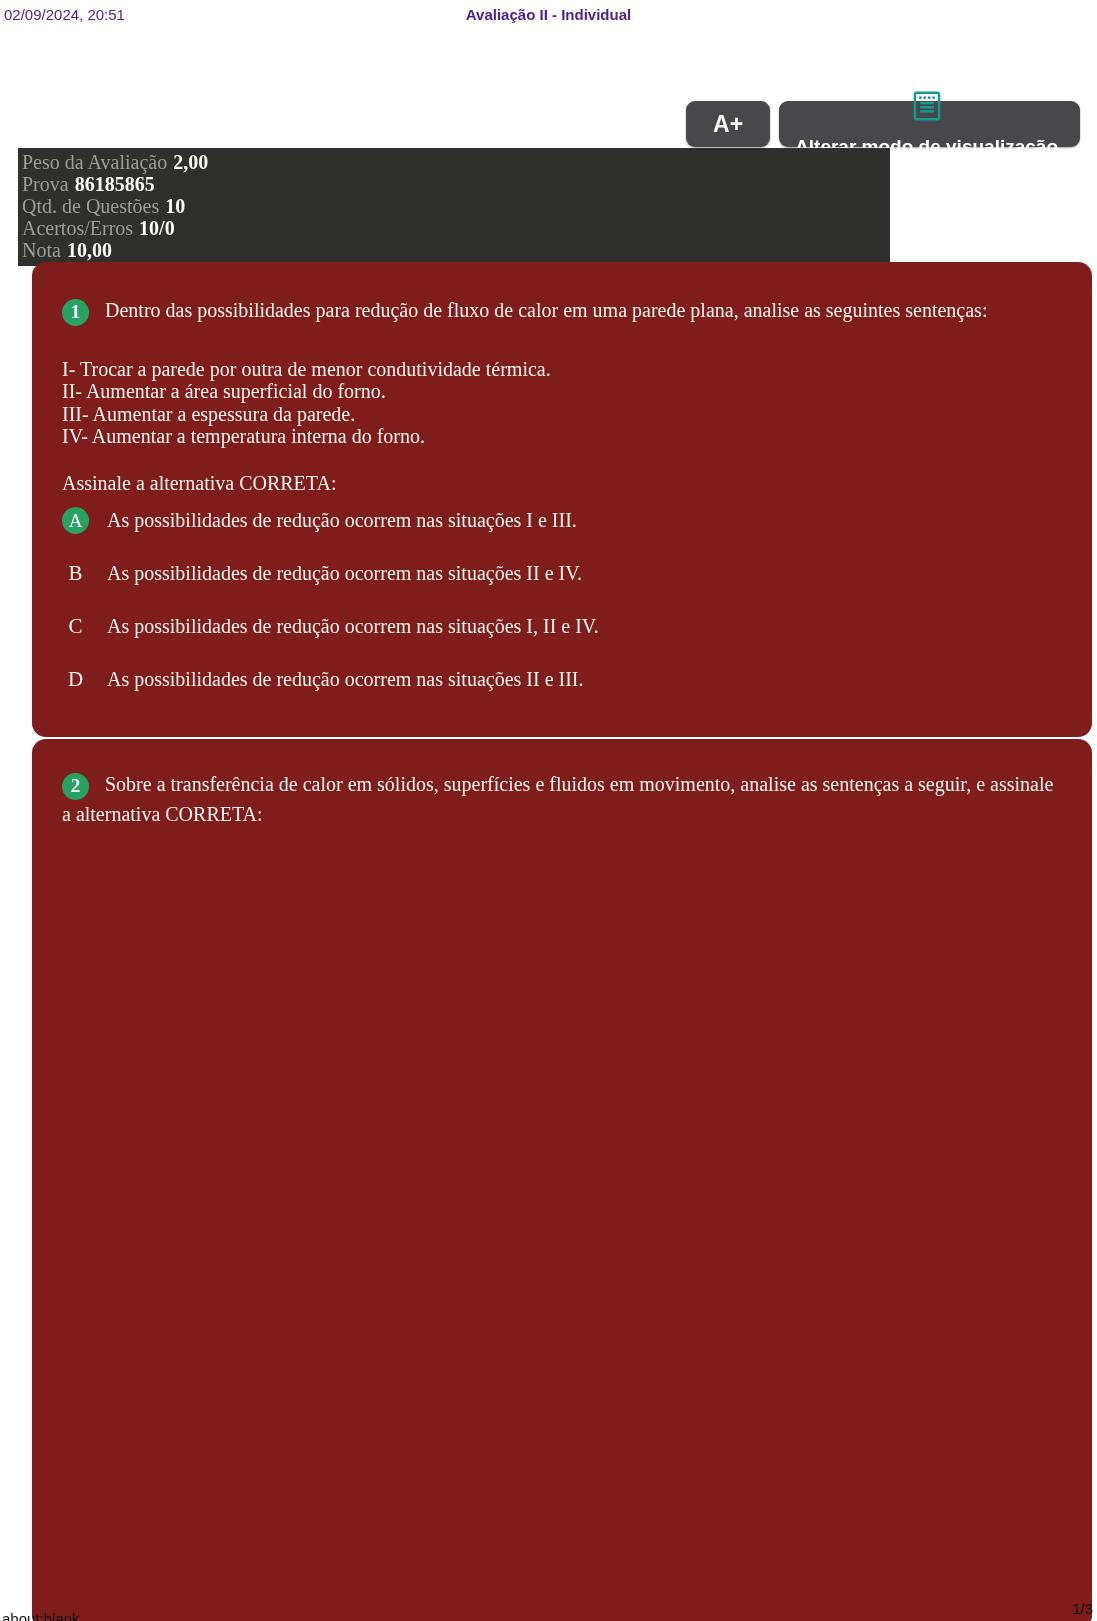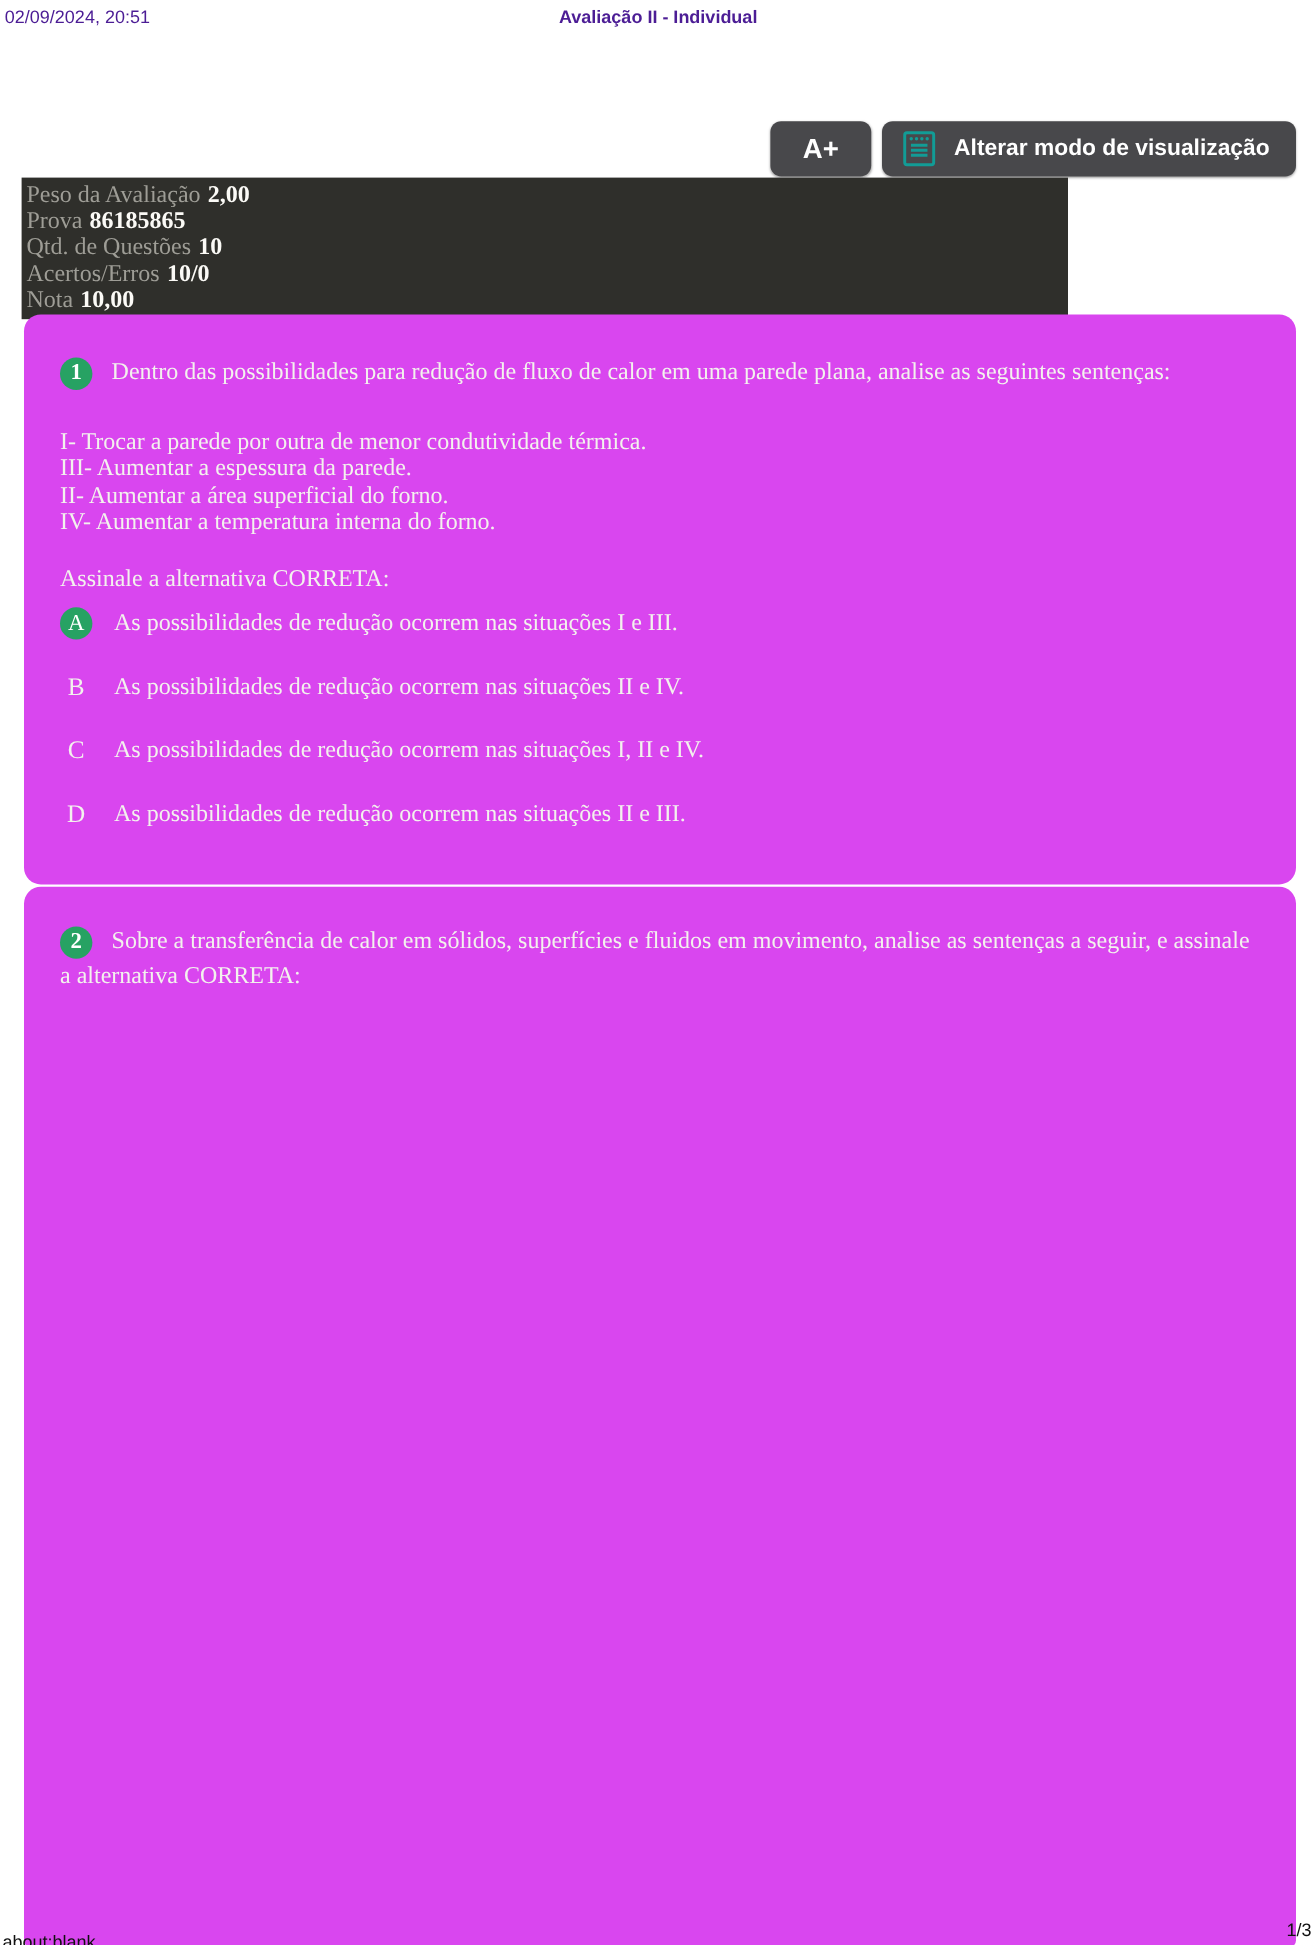--- a/index.html
+++ b/index.html
@@ -20,37 +20,37 @@
 
   
   .toolbar { position: absolute; top: 101px; right: 17px; display: flex; gap: 9px; }
   .btn {
     background: #48484b; color: #fff; border: none; border-radius: 9px;
     height: 46px; display: flex; align-items: center; justify-content: center;
     font-family: "Liberation Sans", sans-serif; font-weight: bold; cursor: pointer;
     box-shadow: 0 1px 2px rgba(0,0,0,.35);
   }
   .btn-aplus { width: 84px; font-size: 23px; }
-  .btn-view  { padding: 0 22px 0 16px; font-size: 19px; gap: 14px; }
+  .btn-view  { padding: 0 22px 0 16px; font-size: 19px; gap: 14px; flex-direction: column; }
   .view-icon svg { display: block; }
 
   
   .summary {
     position: absolute; left: 18px; top: 148px; width: 872px;
     background: #2f2f2b; padding: 3px 6px 5px 4px;
     font-family: "Liberation Serif", serif; font-size: 20px; line-height: 22px;
     color: #9e9d96;
   }
   .summary-row { white-space: nowrap; }
   .summary-val { color: #fbfaf6; font-weight: bold; margin-left: 6px; }
 
   
   .card {
-    position: absolute; left: 20px; width: 1060px;
-    background: #d946ef; color: #f3f2ed;
+    position: absolute; left: 32px; width: 1060px;
+    background: #7f1d1d; color: #f3f2ed;
     font-family: "Liberation Serif", serif; font-size: 20px;
   }
   .card1 { top: 262px; height: 475px; border-radius: 14px; padding: 34px 30px 0 30px; }
   .card2 { top: 739px; height: 884px; border-radius: 14px 14px 6px 6px; padding: 31px 30px 0 30px; }
 
   .q-head { line-height: 28px; }
   .q-badge {
     display: inline-flex; width: 27px; height: 27px; border-radius: 50%;
     background: #27a263; color: #fff; align-items: center; justify-content: center;
     font-size: 19px; font-weight: bold; vertical-align: middle; margin-right: 16px;
@@ -119,22 +119,22 @@
     <span>Nota</span><span class="summary-val">10,00</span>
   </div>
 </div>
 
 <div class="card card1">
   <div class="q-head">
     <span class="q-badge">1</span><span class="q-text">Dentro das possibilidades para redução de fluxo de calor em uma parede plana, analise as seguintes sentenças:</span>
   </div>
   <div class="statements">
     <div>I- Trocar a parede por outra de menor condutividade térmica.</div>
+    <div>II- Aumentar a área superficial do forno.</div>
     <div>III- Aumentar a espessura da parede.</div>
-    <div>II- Aumentar a área superficial do forno.</div>
     <div>IV- Aumentar a temperatura interna do forno.</div>
   </div>
   <div class="prompt">Assinale a alternativa CORRETA:</div>
   <div class="options">
     <div class="option">
       <span class="opt-badge selected">A</span>
       <span class="opt-text">As possibilidades de redução ocorrem nas situações I e III.</span>
     </div>
     <div class="option">
       <span class="opt-badge">B</span>

